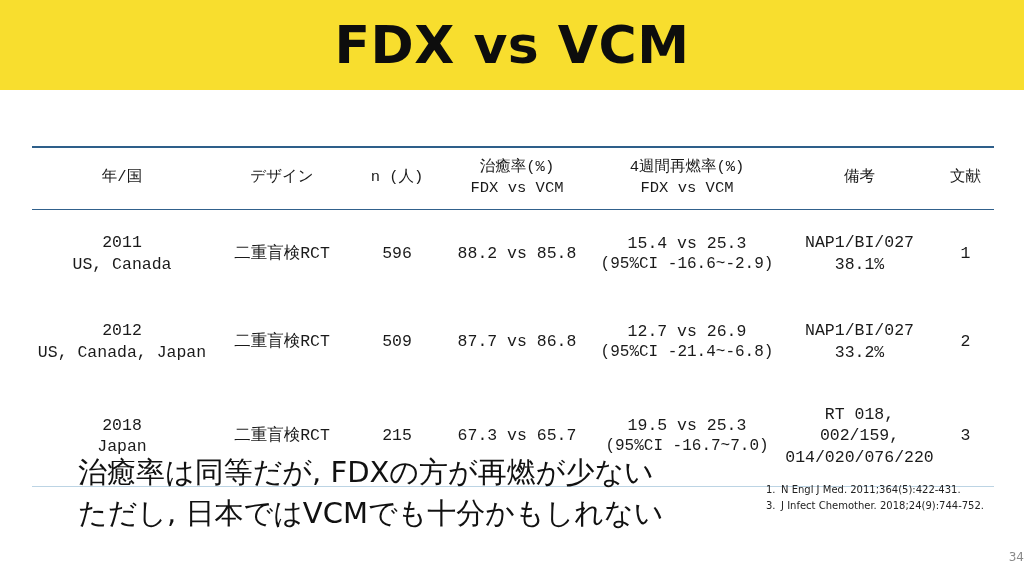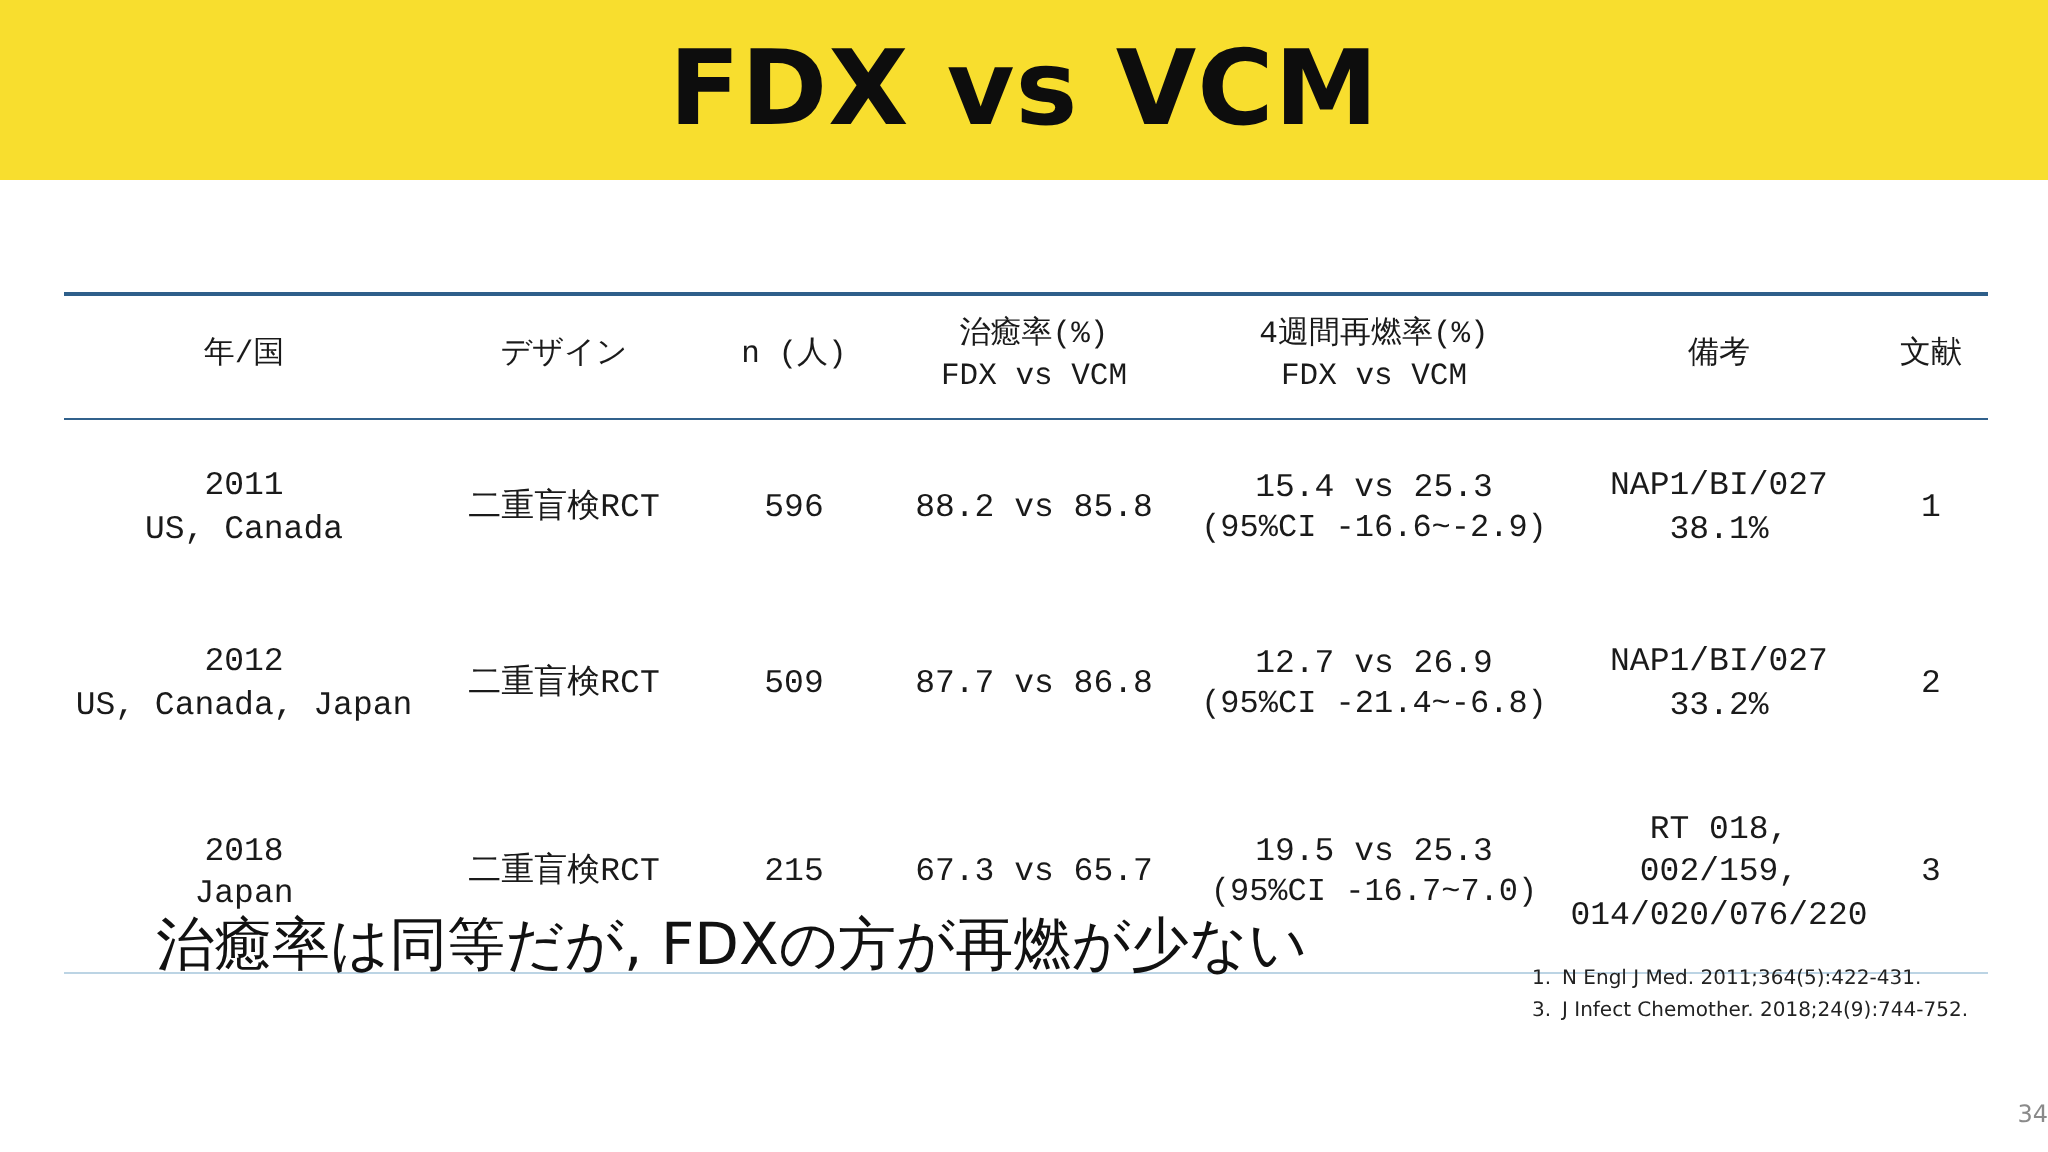--- a/index.html
+++ b/index.html
@@ -229,20 +229,21 @@
           <span class="cell-line2">014/020/076/220</span>
         </td>
         <td>3</td>
       </tr>
     </tbody>
   </table>
 </div>
 
 <div class="conclusion">
   <div class="conclusion-line">治癒率は同等だが, FDXの方が再燃が少ない</div>
+  <div class="conclusion-line">ただし, 日本ではVCMでも十分かもしれない</div>
 </div>
 
 <div class="references">
   <div class="ref-item">
     <span class="ref-num">1.</span><span>N Engl J Med. 2011;364(5):422-431.</span>
   </div>
   <div class="ref-item">
     <span class="ref-num">3.</span><span>J Infect Chemother. 2018;24(9):744-752.</span>
   </div>
 </div>

